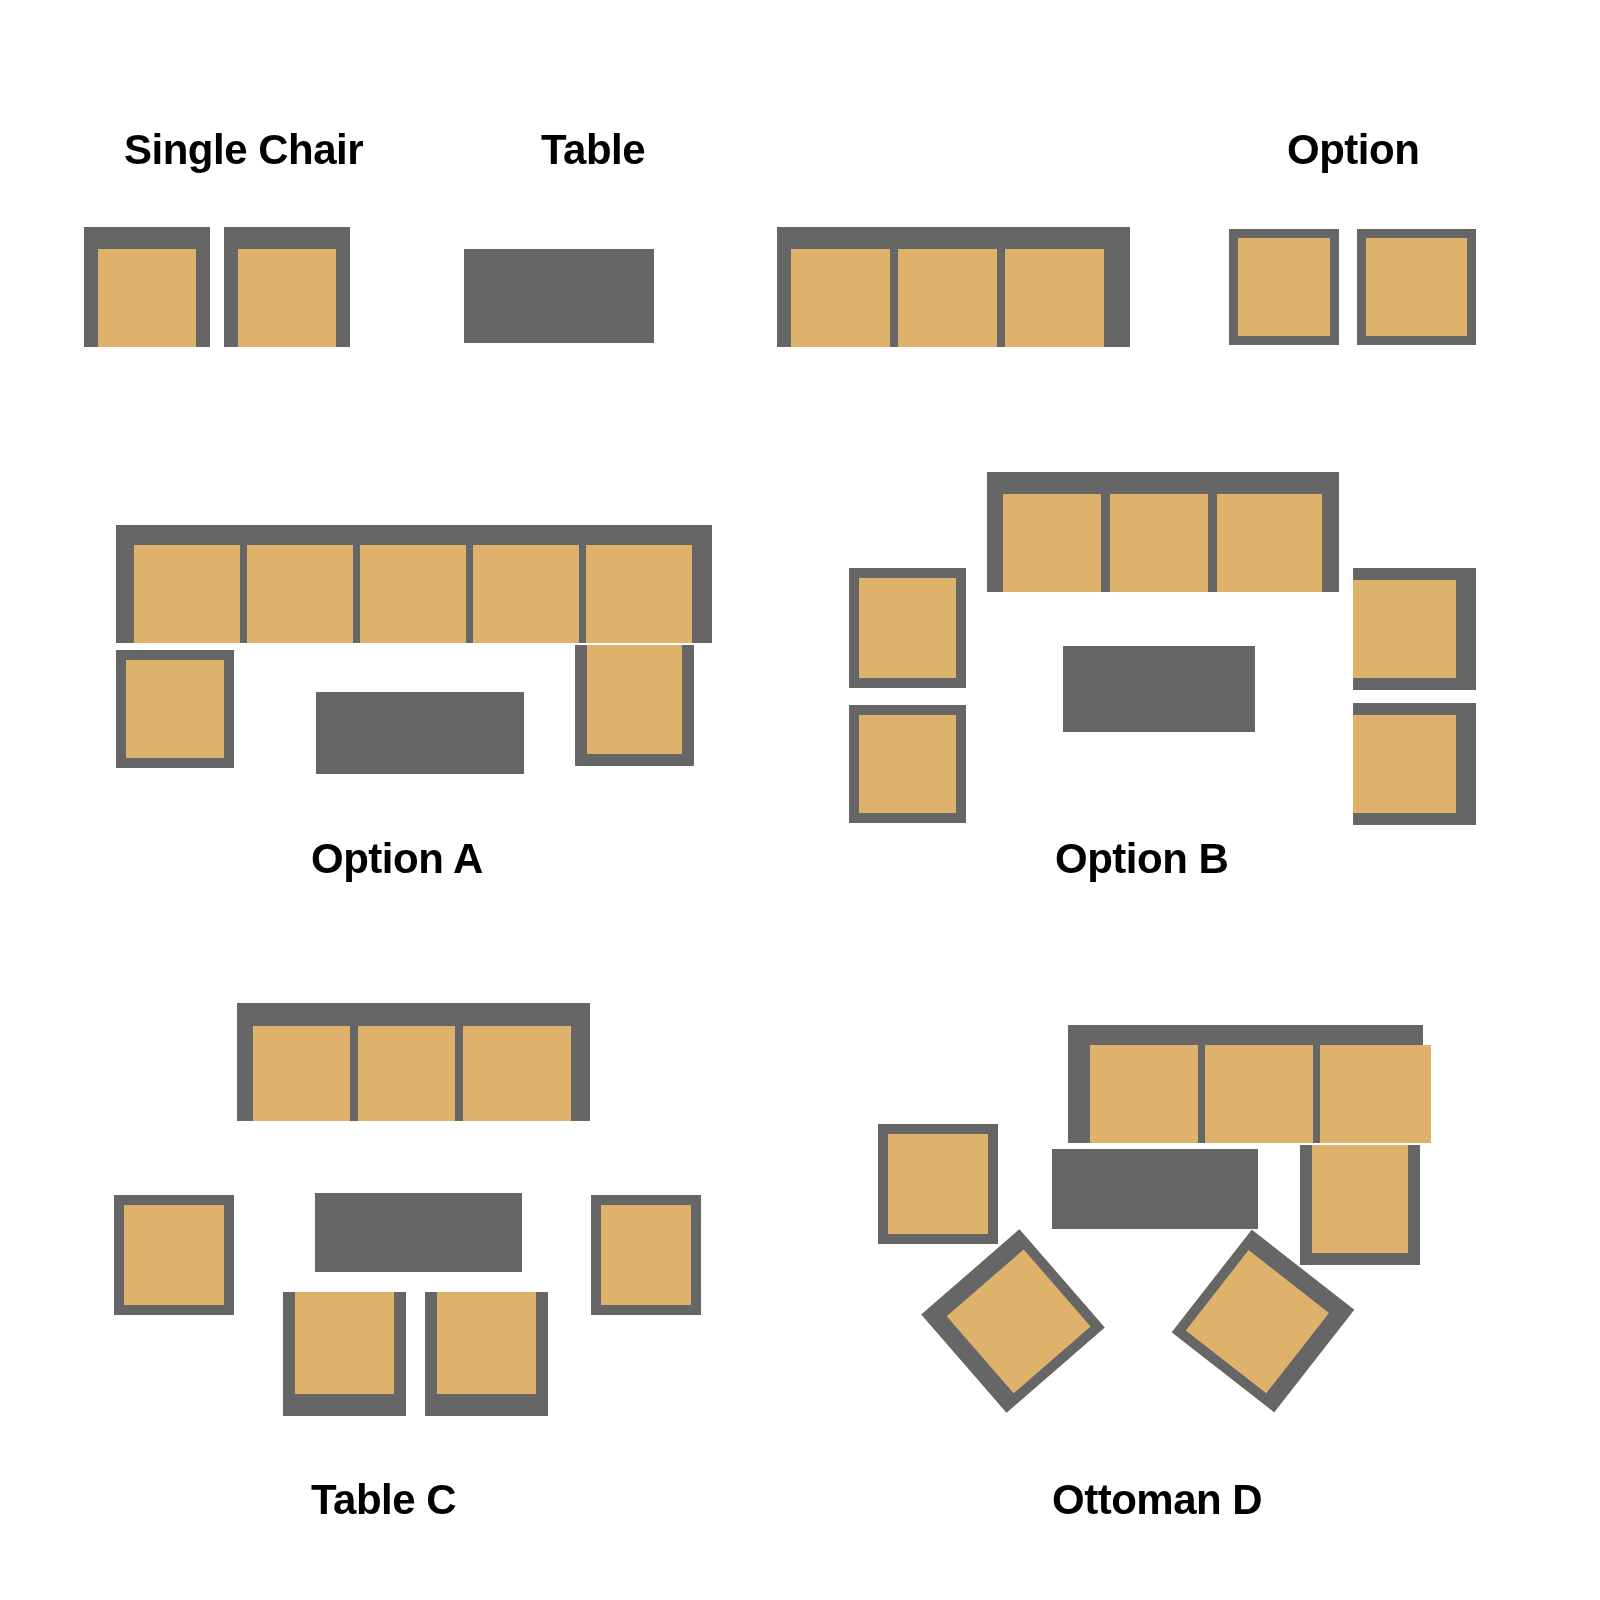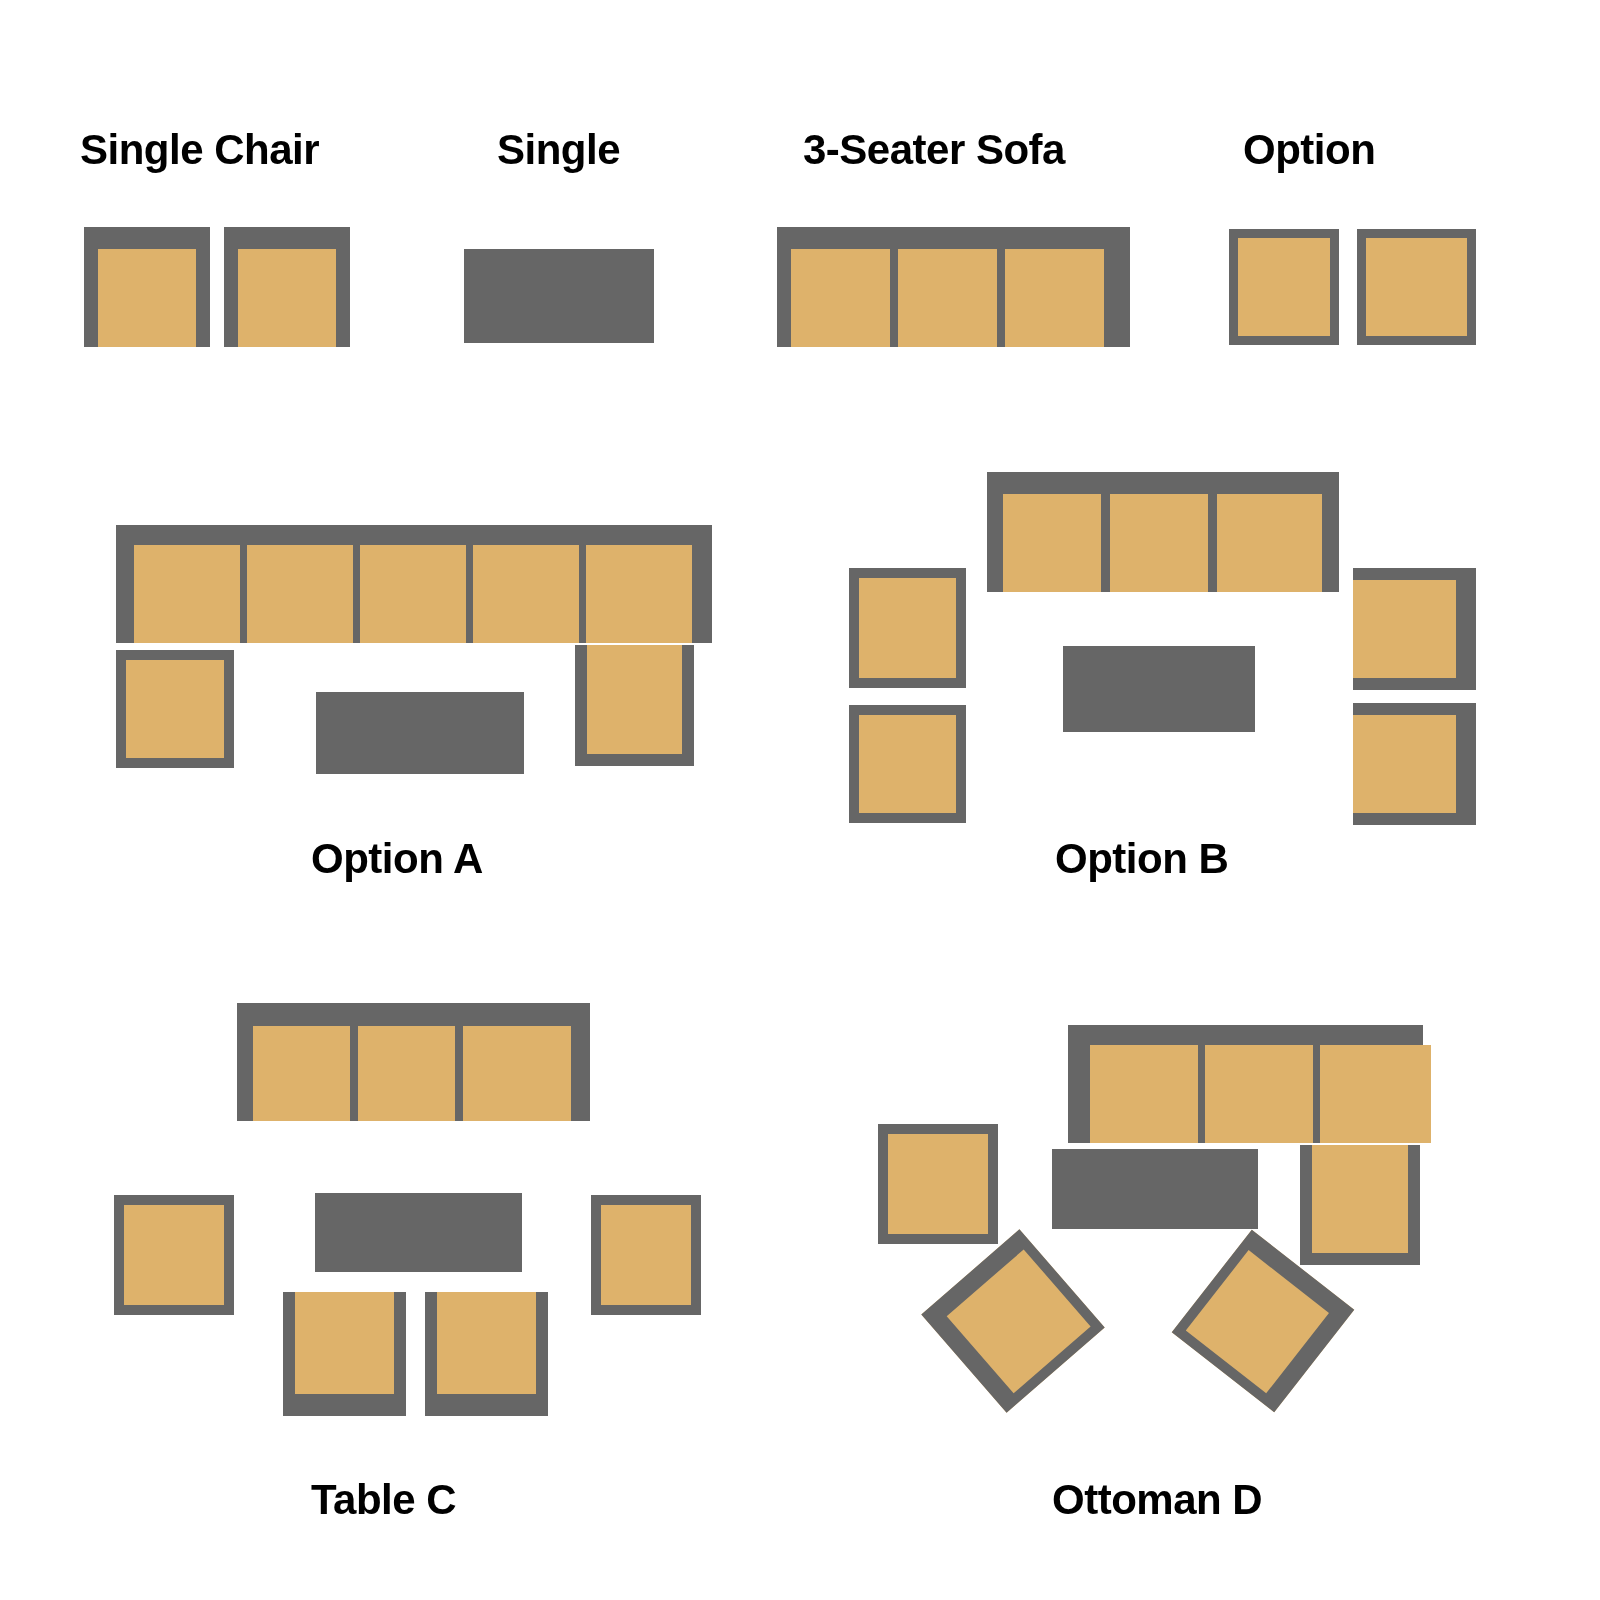--- a/index.html
+++ b/index.html
@@ -24,21 +24,21 @@
 
   
   .label {
     position: absolute;
     color: #000000;
     font-weight: bold;
     font-family: "Liberation Sans", sans-serif;
     white-space: nowrap;
     letter-spacing: -0.5px;
   }
-  .legend-label { font-size: 42px; }
+  .legend-label { font-size: 42px; margin-left: 44px; }
   .option-label { font-size: 42px; }
 
   
   .piece {
     position: absolute;
     box-sizing: border-box;
   }
 
   
   .seat {
@@ -67,23 +67,22 @@
     transform-origin: 50% 50%;
   }
 </style>
 </head>
 <body>
 
 <div class="stage">
 
   <div class="label legend-label" style="left:80px; top:126px;">Single Chair</div>
 
-  <div class="label legend-label" style="left:497px; top:126px;">Single</div>
+  <div class="label legend-label" style="left:497px; top:126px;">Table</div>
 
-  <div class="label legend-label" style="left:803px; top:126px;">3-Seater Sofa</div>
 
   <div class="label legend-label" style="left:1243px; top:126px;">Option</div>
 
   <div class="piece seat" style="left:84px; top:227px; width:126px; height:120px;
               border-top-width:22px; border-left-width:14px; border-right-width:14px;"></div>
 
   <div class="piece seat" style="left:224px; top:227px; width:126px; height:120px;
               border-top-width:22px; border-left-width:14px; border-right-width:14px;"></div>
 
   <div class="piece table-slab" style="left:464px; top:249px; width:190px; height:94px;"></div>

